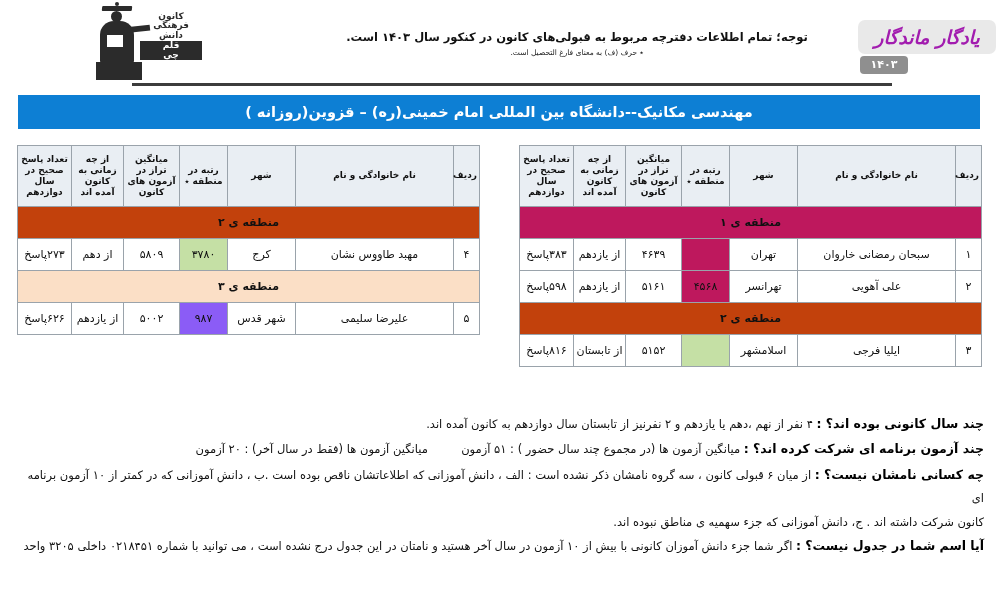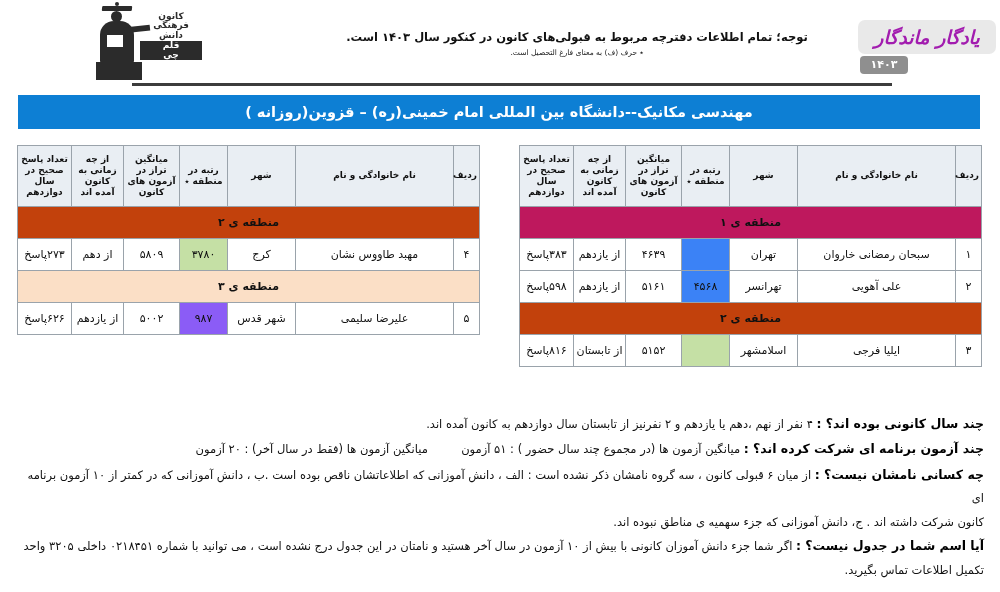--- a/index.html
+++ b/index.html
@@ -239,21 +239,21 @@
     font-weight: bold;
     height: 24px;
     color: #111;
     border-right: 1px solid #9aa3ab;
     border-left: 1px solid #9aa3ab;
   }
   tr.section.blue  td { background: #be185d; }
   tr.section.green td { background: #c2410c; }
   tr.section.peach td { background: #fbdfc6; }
 
-  td.hl-blue  { background: #3b82f6; }
+  td.hl-blue  { background: #be185d; }
   td.hl-green { background: #c5e0a5; }
   td.hl-peach { background: #8b5cf6; }
 
   
   col.c-row   { width: 26px; }
   col.c-name  { width: 158px; }
   col.c-city  { width: 68px; }
   col.c-rank  { width: 48px; }
   col.c-taraz { width: 56px; }
   col.c-since { width: 52px; }
@@ -456,17 +456,14 @@
     <span>از میان ۶ قبولی کانون ، سه گروه نامشان ذکر نشده است : الف ، دانش آموزانی که اطلاعاتشان ناقص بوده است .ب ، دانش آموزانی که در کمتر از ۱۰ آزمون برنامه ای</span>
   </div>
   <div class="qa-block qa-line">
     <span>کانون شرکت داشته اند . ج، دانش آموزانی که جزء سهمیه ی مناطق نبوده اند.</span>
   </div>
 
   <div class="qa-block qa-line">
     <span class="q-label">آیا اسم شما در جدول نیست؟ :</span>
     <span>اگر شما جزء دانش آموزان کانونی با بیش از ۱۰ آزمون در سال آخر هستید و نامتان در این جدول درج نشده است ، می توانید با شماره ۰۲۱۸۴۵۱ داخلی ۳۲۰۵ واحد</span>
   </div>
-  <div class="qa-block qa-line">
-    <span>تکمیل اطلاعات تماس بگیرید.</span>
-  </div>
 
 </div>
 
 </body></html>

